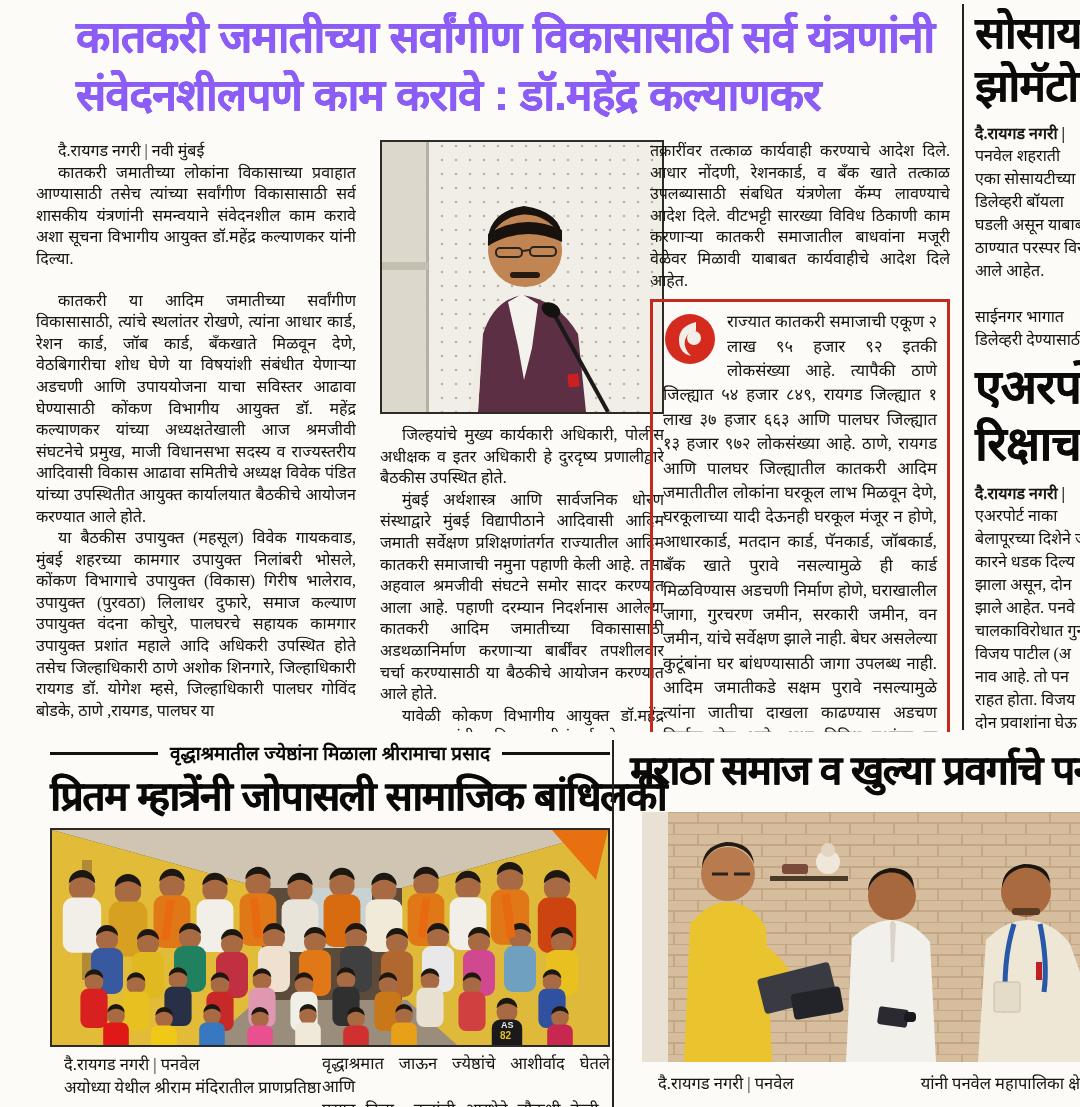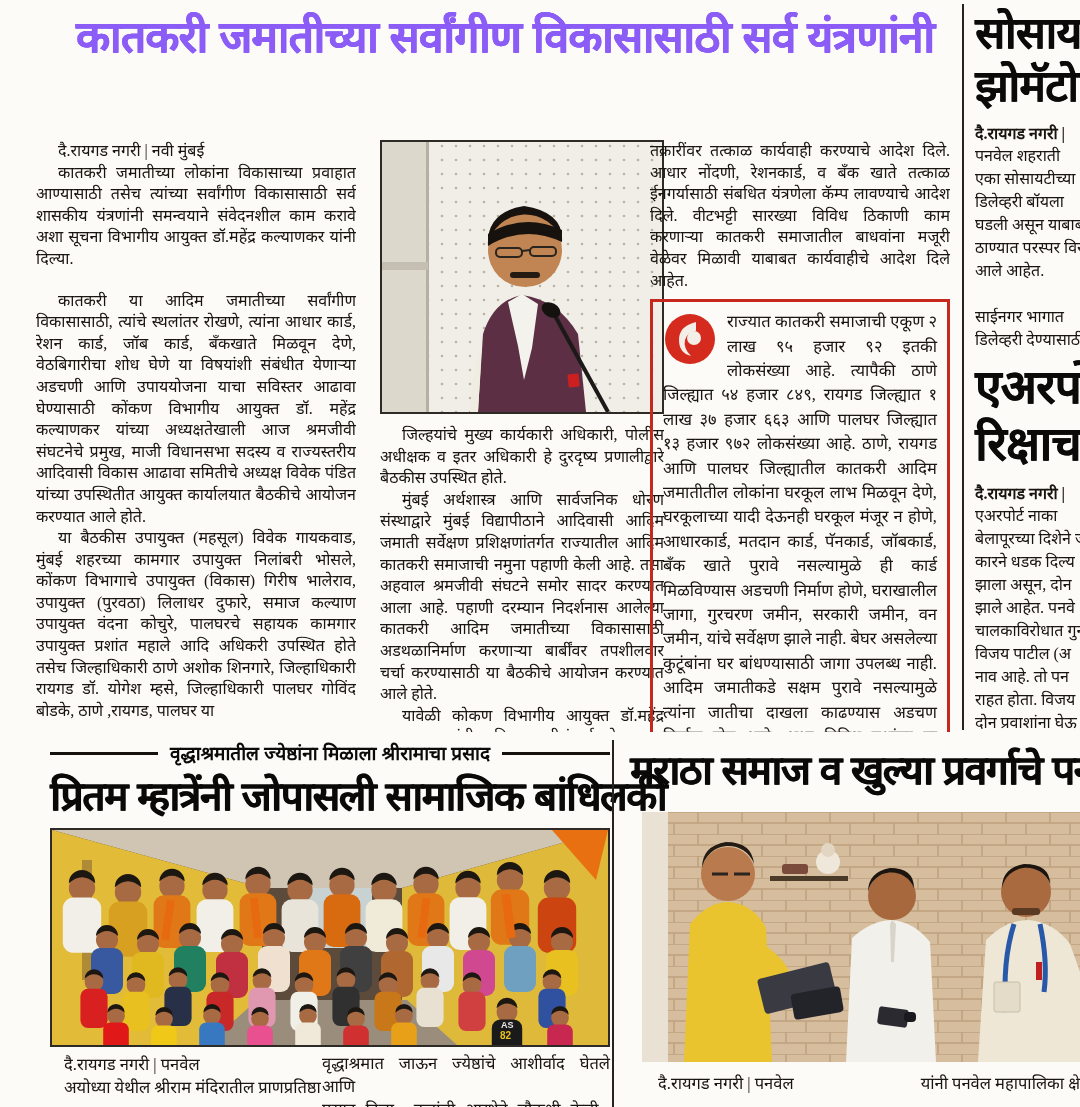--- a/index.html
+++ b/index.html
@@ -75,20 +75,21 @@
   #br-caption .frag { margin-left:auto; white-space:nowrap; }
   svg { display:block; }
 </style>
 </head>
 <body>
 
 <div id="page">
 
   <div class="main-headline">
     <div>कातकरी जमातीच्या सर्वांगीण विकासासाठी सर्व यंत्रणांनी</div>
+    <div>संवेदनशीलपणे काम करावे : डॉ.महेंद्र कल्याणकर</div>
   </div>
 
   <div id="col1" class="col">
     <div class="dl" style="text-indent:22px;">दै.रायगड नगरी | नवी मुंबई</div>
     <div class="para">कातकरी जमातीच्या लोकांना विकासाच्या प्रवाहात आण्यासाठी तसेच त्यांच्या सर्वांगीण विकासासाठी सर्व शासकीय यंत्रणांनी समन्वयाने संवेदनशील काम करावे अशा सूचना विभागीय आयुक्त डॉ.महेंद्र कल्याणकर यांनी दिल्या.</div>
     <div class="gap"></div>
     <div class="para">कातकरी या आदिम जमातीच्या सर्वांगीण विकासासाठी, त्यांचे स्थलांतर रोखणे, त्यांना आधार कार्ड, रेशन कार्ड, जॉब कार्ड, बँकखाते मिळवून देणे, वेठबिगारीचा शोध घेणे या विषयांशी संबंधीत येणाऱ्या अडचणी आणि उपाययोजना याचा सविस्तर आढावा घेण्यासाठी कोंकण विभागीय आयुक्त डॉ. महेंद्र कल्याणकर यांच्या अध्यक्षतेखाली आज श्रमजीवी संघटनेचे प्रमुख, माजी विधानसभा सदस्य व राज्यस्तरीय आदिवासी विकास आढावा समितीचे अध्यक्ष विवेक पंडित यांच्या उपस्थितीत आयुक्त कार्यालयात बैठकीचे आयोजन करण्यात आले होते.</div>
     <div class="para">या बैठकीस उपायुक्त (महसूल) विवेक गायकवाड, मुंबई शहरच्या कामगार उपायुक्त निलांबरी भोसले, कोंकण विभागाचे उपायुक्त (विकास) गिरीष भालेराव, उपायुक्त (पुरवठा) लिलाधर दुफारे, समाज कल्याण उपायुक्त वंदना कोचुरे, पालघरचे सहायक कामगार उपायुक्त प्रशांत महाले आदि अधिकरी उपस्थित होते तसेच जिल्हाधिकारी ठाणे अशोक शिनगारे, जिल्हाधिकारी रायगड डॉ. योगेश म्हसे, जिल्हाधिकारी पालघर गोविंद बोडके,  ठाणे ,रायगड, पालघर या</div>
   </div>
 
@@ -122,21 +123,21 @@
         <line x1="226" y1="270" x2="172" y2="172" stroke="#1c1a18" stroke-width="4"></line>
         <ellipse cx="169" cy="168" rx="10" ry="7" fill="#14120f" transform="rotate(28 169 168)"></ellipse>
       </svg>
     </div>
     <div class="para">जिल्हयांचे मुख्य कार्यकारी अधिकारी,  पोलीस अधीक्षक व  इतर अधिकारी हे दुरदृष्य प्रणालीद्वारे बैठकीस उपस्थित होते.</div>
     <div class="para">मुंबई अर्थशास्त्र आणि सार्वजनिक धोरण संस्थाद्वारे मुंबई विद्यापीठाने आदिवासी आदिम जमाती सर्वेक्षण प्रशिक्षणांतर्गत राज्यातील आदिम कातकरी समाजाची नमुना पहाणी केली आहे.  तसा अहवाल श्रमजीवी संघटने समोर सादर करण्यात आला आहे. पहाणी दरम्यान निदर्शनास आलेल्या कातकरी आदिम जमातीच्या विकासासाठी अडथळानिर्माण करणाऱ्या बार्बींवर तपशीलवार चर्चा करण्यासाठी या बैठकीचे आयोजन करण्यात आले होते.</div>
     <div class="para">यावेळी कोकण विभागीय आयुक्त डॉ.महेंद्र कल्याणकर  यांनी आदिम जमातीसंदर्भात येणाऱ्या</div>
   </div>
 
   <div id="col3" class="col">
-    <div>तक्रारींवर तत्काळ कार्यवाही करण्याचे आदेश दिले. आधार नोंदणी, रेशनकार्ड, व बँक खाते तत्काळ ईनगर्यासाठी संबधित यंत्रणेला कॅम्प लावण्याचे आदेश दिले.  वीटभट्टी सारख्या विविध ठिकाणी काम करणाऱ्या कातकरी समाजातील बाधवांना मजूरी वेळेवर मिळावी याबाबत कार्यवाहीचे आदेश दिले आहेत.</div>
+    <div>तक्रारींवर तत्काळ कार्यवाही करण्याचे आदेश दिले. आधार नोंदणी, रेशनकार्ड, व बँक खाते तत्काळ उपलब्यासाठी संबधित यंत्रणेला कॅम्प लावण्याचे आदेश दिले.  वीटभट्टी सारख्या विविध ठिकाणी काम करणाऱ्या कातकरी समाजातील बाधवांना मजूरी वेळेवर मिळावी याबाबत कार्यवाहीचे आदेश दिले आहेत.</div>
     <div class="redbox">
       <span class="quote-icon">
         <svg width="54" height="54" viewBox="0 0 54 54">
           <circle cx="27" cy="27" r="25" fill="#d52b1e"></circle>
           <path d="M33 10 Q16 14 16 28 Q16 41 28 44 Q20 36 22 28 Q24 20 33 19 Z" fill="#f3efe8"></path>
           <circle cx="31" cy="26" r="7" fill="#f3efe8"></circle>
         </svg>
       </span>
       <span>राज्यात कातकरी समाजाची एकूण २ लाख ९५ हजार ९२ इतकी लोकसंख्या आहे. त्यापैकी ठाणे जिल्ह्यात ५४ हजार ८४९, रायगड जिल्ह्यात १ लाख ३७ हजार ६६३ आणि पालघर जिल्ह्यात १३ हजार ९७२ लोकसंख्या आहे. ठाणे, रायगड आणि पालघर जिल्ह्यातील कातकरी आदिम जमातीतील लोकांना घरकूल लाभ मिळवून देणे, घरकूलाच्या यादी देऊनही घरकूल मंजूर न होणे, आधारकार्ड, मतदान कार्ड, पॅनकार्ड, जॉबकार्ड, बँक खाते पुरावे नसल्यामुळे ही कार्ड मिळविण्यास अडचणी निर्माण होणे, घराखालील जागा, गुरचरण जमीन, सरकारी जमीन, वन जमीन, यांचे सर्वेक्षण झाले नाही. बेघर असलेल्या कुटूंबांना घर बांधण्यासाठी जागा उपलब्ध नाही. आदिम जमातीकडे सक्षम पुरावे नसल्यामुळे त्यांना जातीचा दाखला काढण्यास अडचण निर्माण होत आहे.  अशा विविध प्रश्नांवर या बैठकीत  चर्चा करण्यात आली.</span>
     </div>

